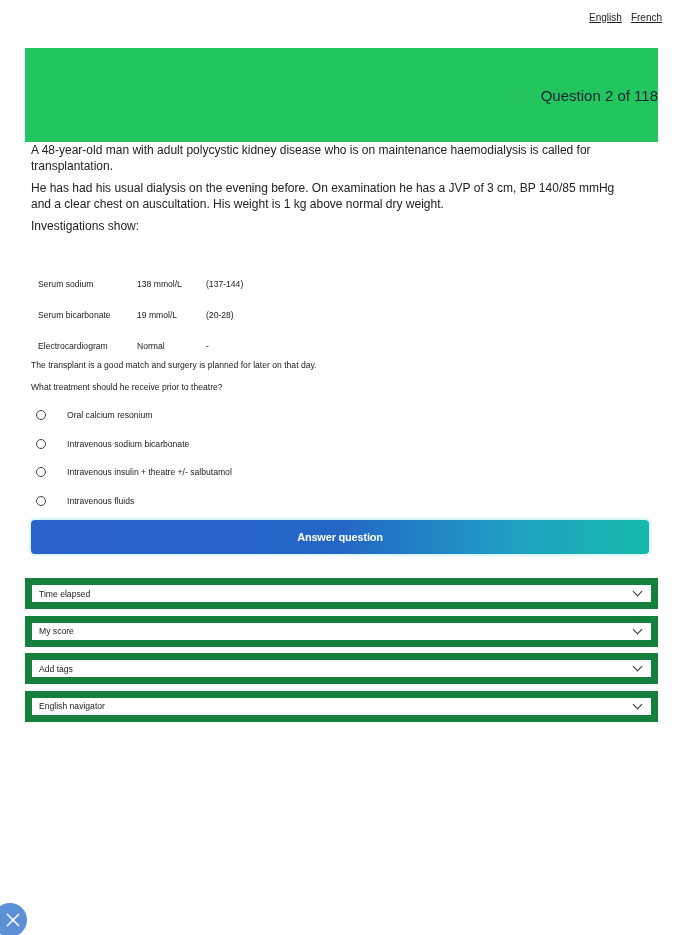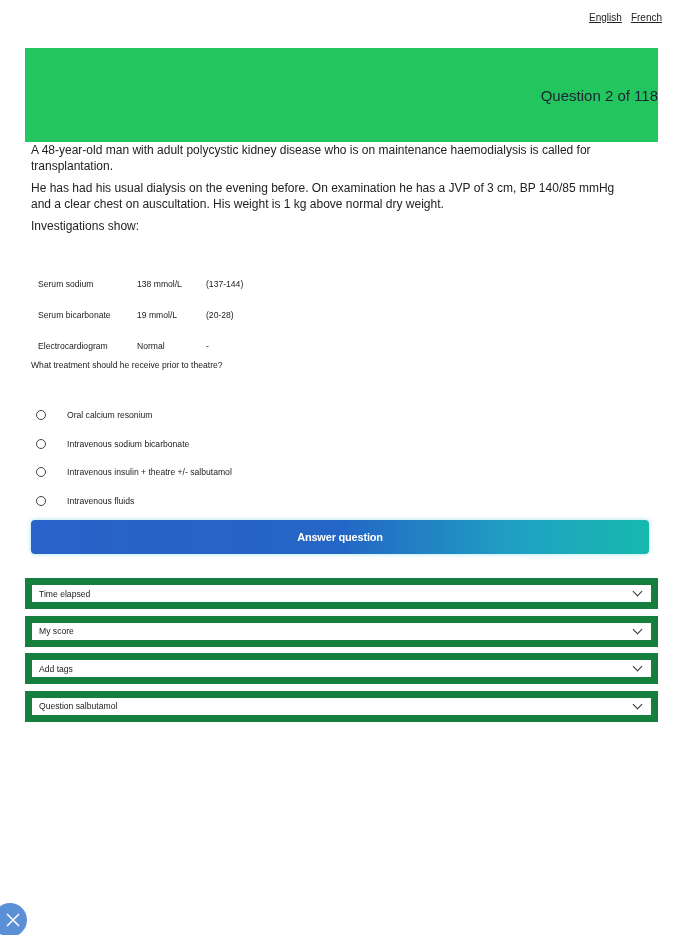--- a/index.html
+++ b/index.html
@@ -76,20 +76,21 @@
     <span class="c3">(20-28)</span>
   </div>
   <div class="inv-row">
     <span class="c1">Electrocardiogram</span>
     <span class="c2">Normal</span>
     <span class="c3">-</span>
   </div>
 </div>
 
 <div class="followup">
+  <p>The transplant is a good match and surgery is planned for later on that day.</p>
   <p>What treatment should he receive prior to theatre?</p>
 </div>
 
 <div class="options">
   <div class="option">
     <span class="radio"></span>
     <span class="option-label">Oral calcium resonium</span>
   </div>
   <div class="option">
     <span class="radio"></span>
@@ -120,21 +121,21 @@
   </div>
   <div class="acc">
     <span class="acc-label">My score</span>
     <span class="chev"></span>
   </div>
   <div class="acc">
     <span class="acc-label">Add tags</span>
     <span class="chev"></span>
   </div>
   <div class="acc">
-    <span class="acc-label">Question salbutamol</span>
+    <span class="acc-label">English navigator</span>
     <span class="chev"></span>
   </div>
 </div>
 
 <div class="close-fab">
   <svg width="16" height="16" viewBox="0 0 16 16">
     <line x1="2" y1="2" x2="14" y2="14" stroke="#ffffff" stroke-width="1.6"></line>
     <line x1="14" y1="2" x2="2" y2="14" stroke="#ffffff" stroke-width="1.6"></line>
   </svg>
 </div>

